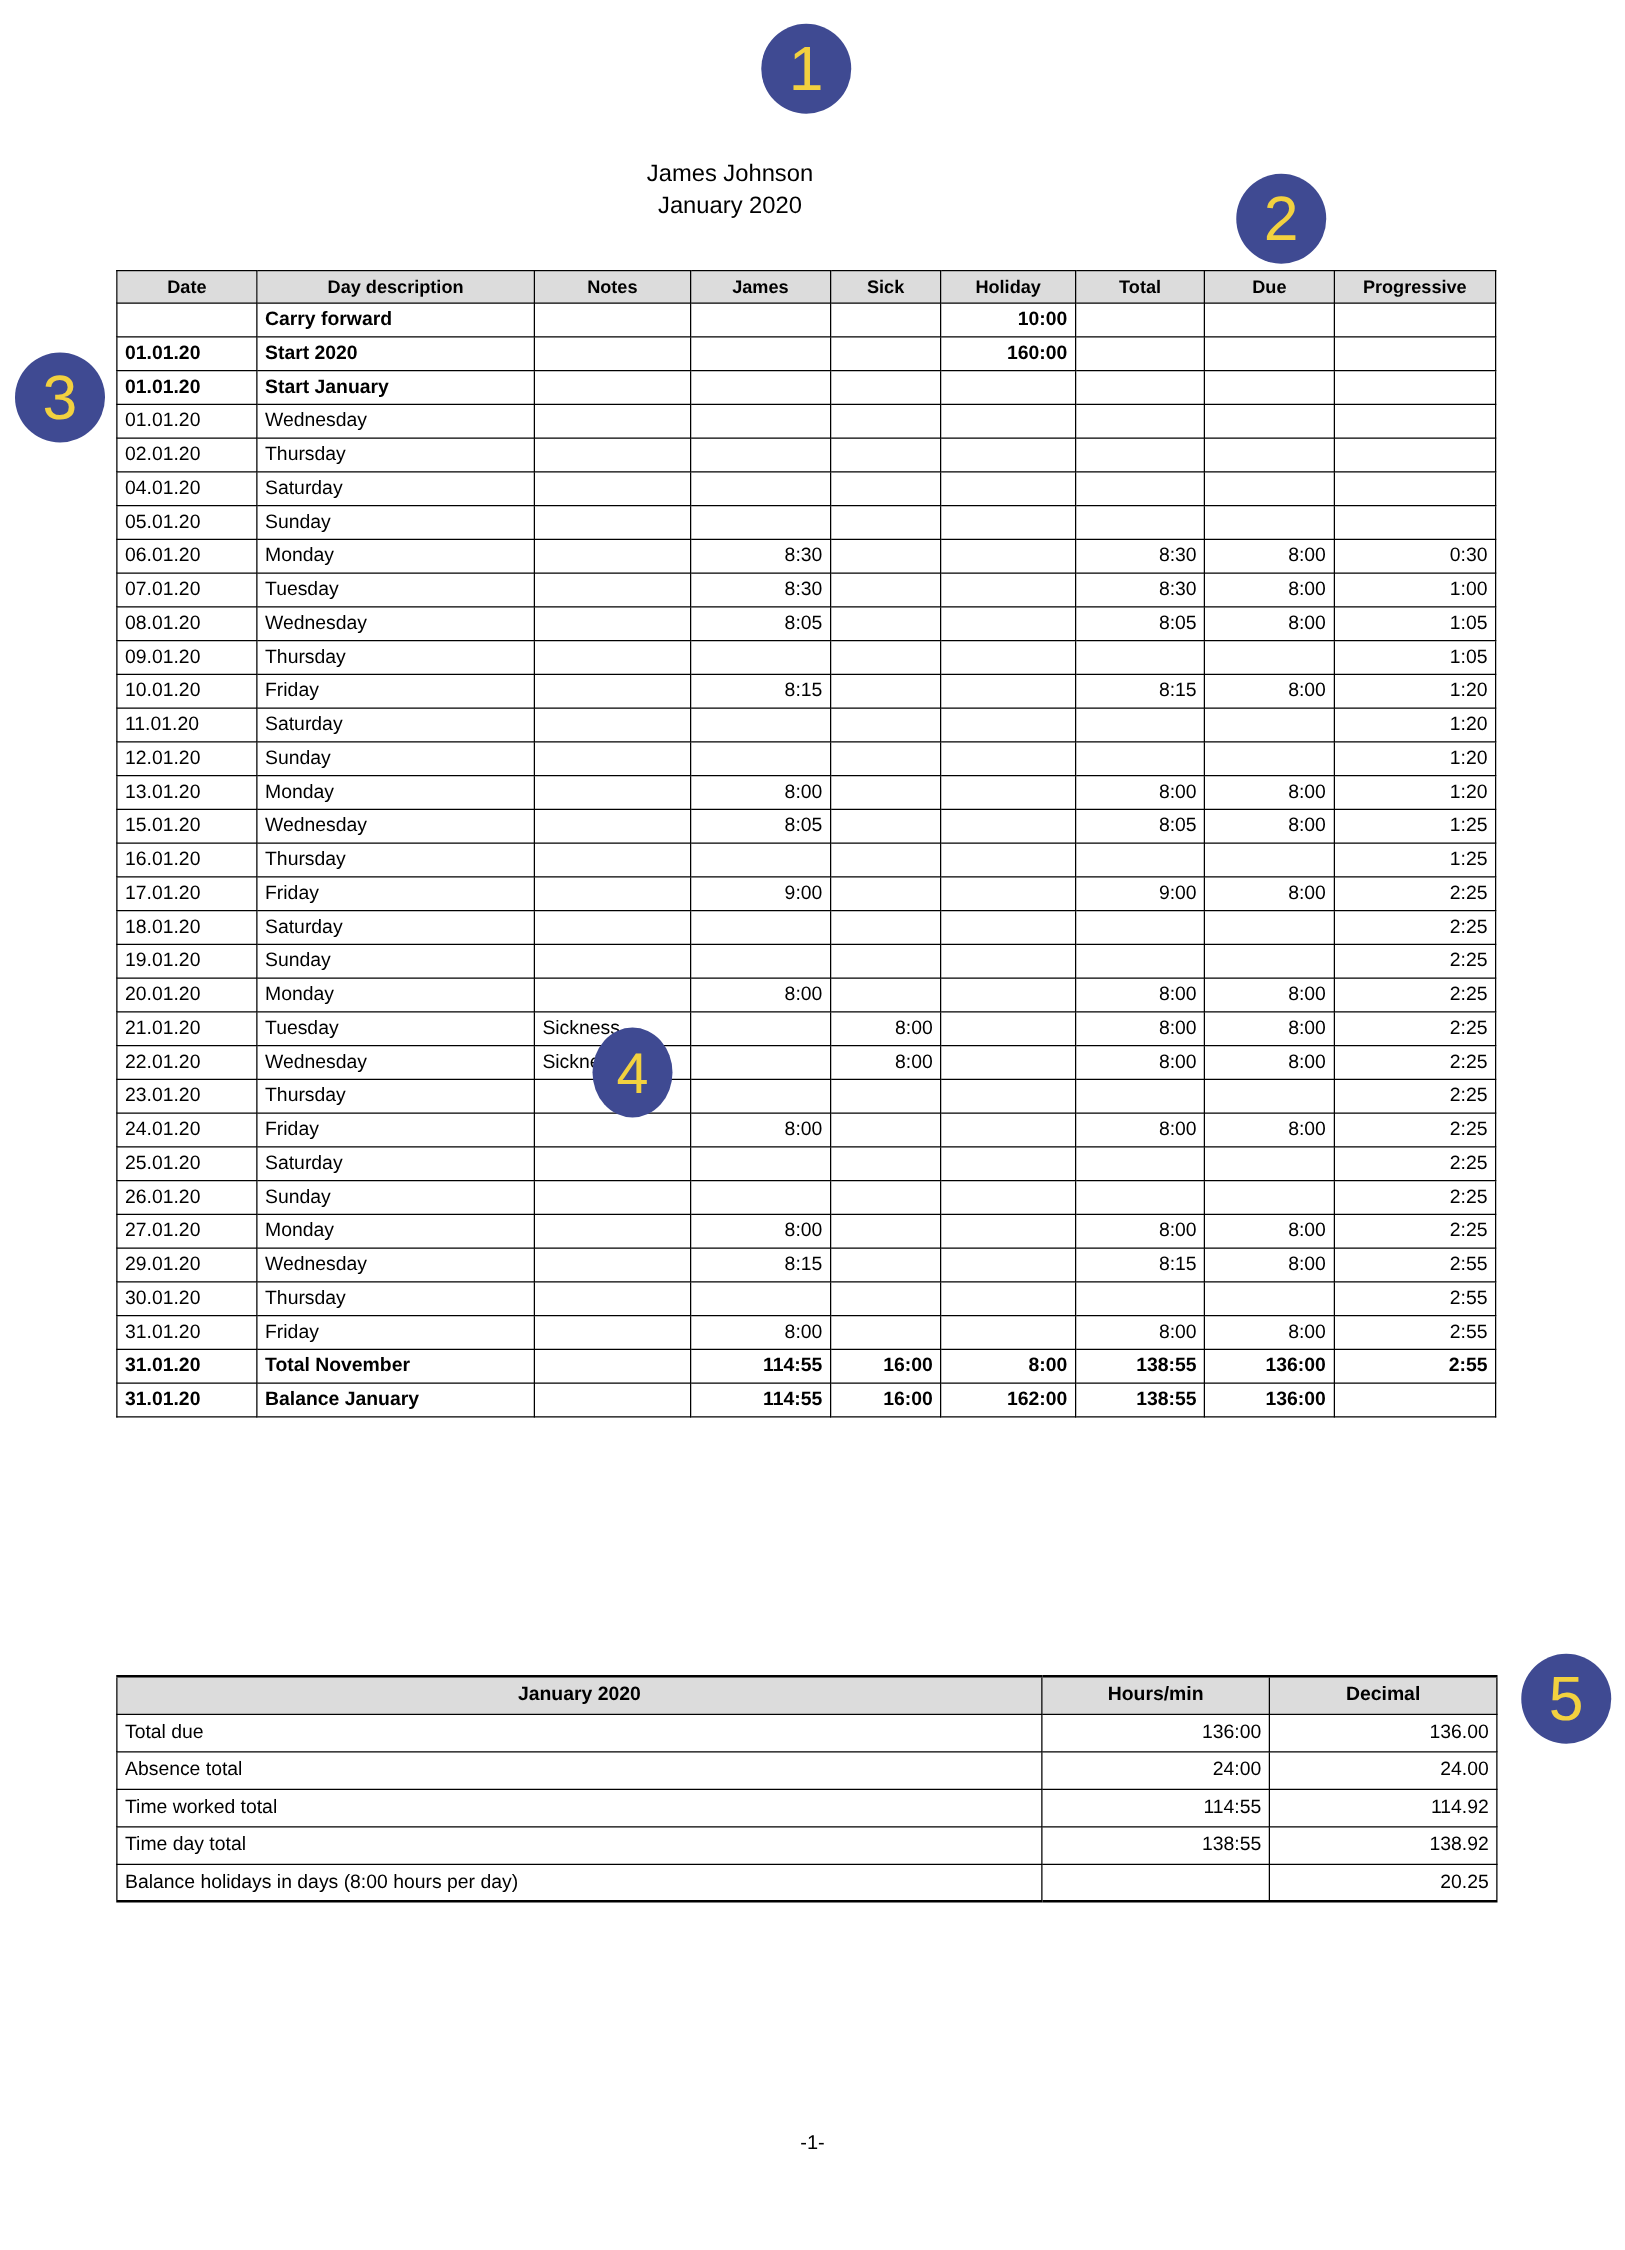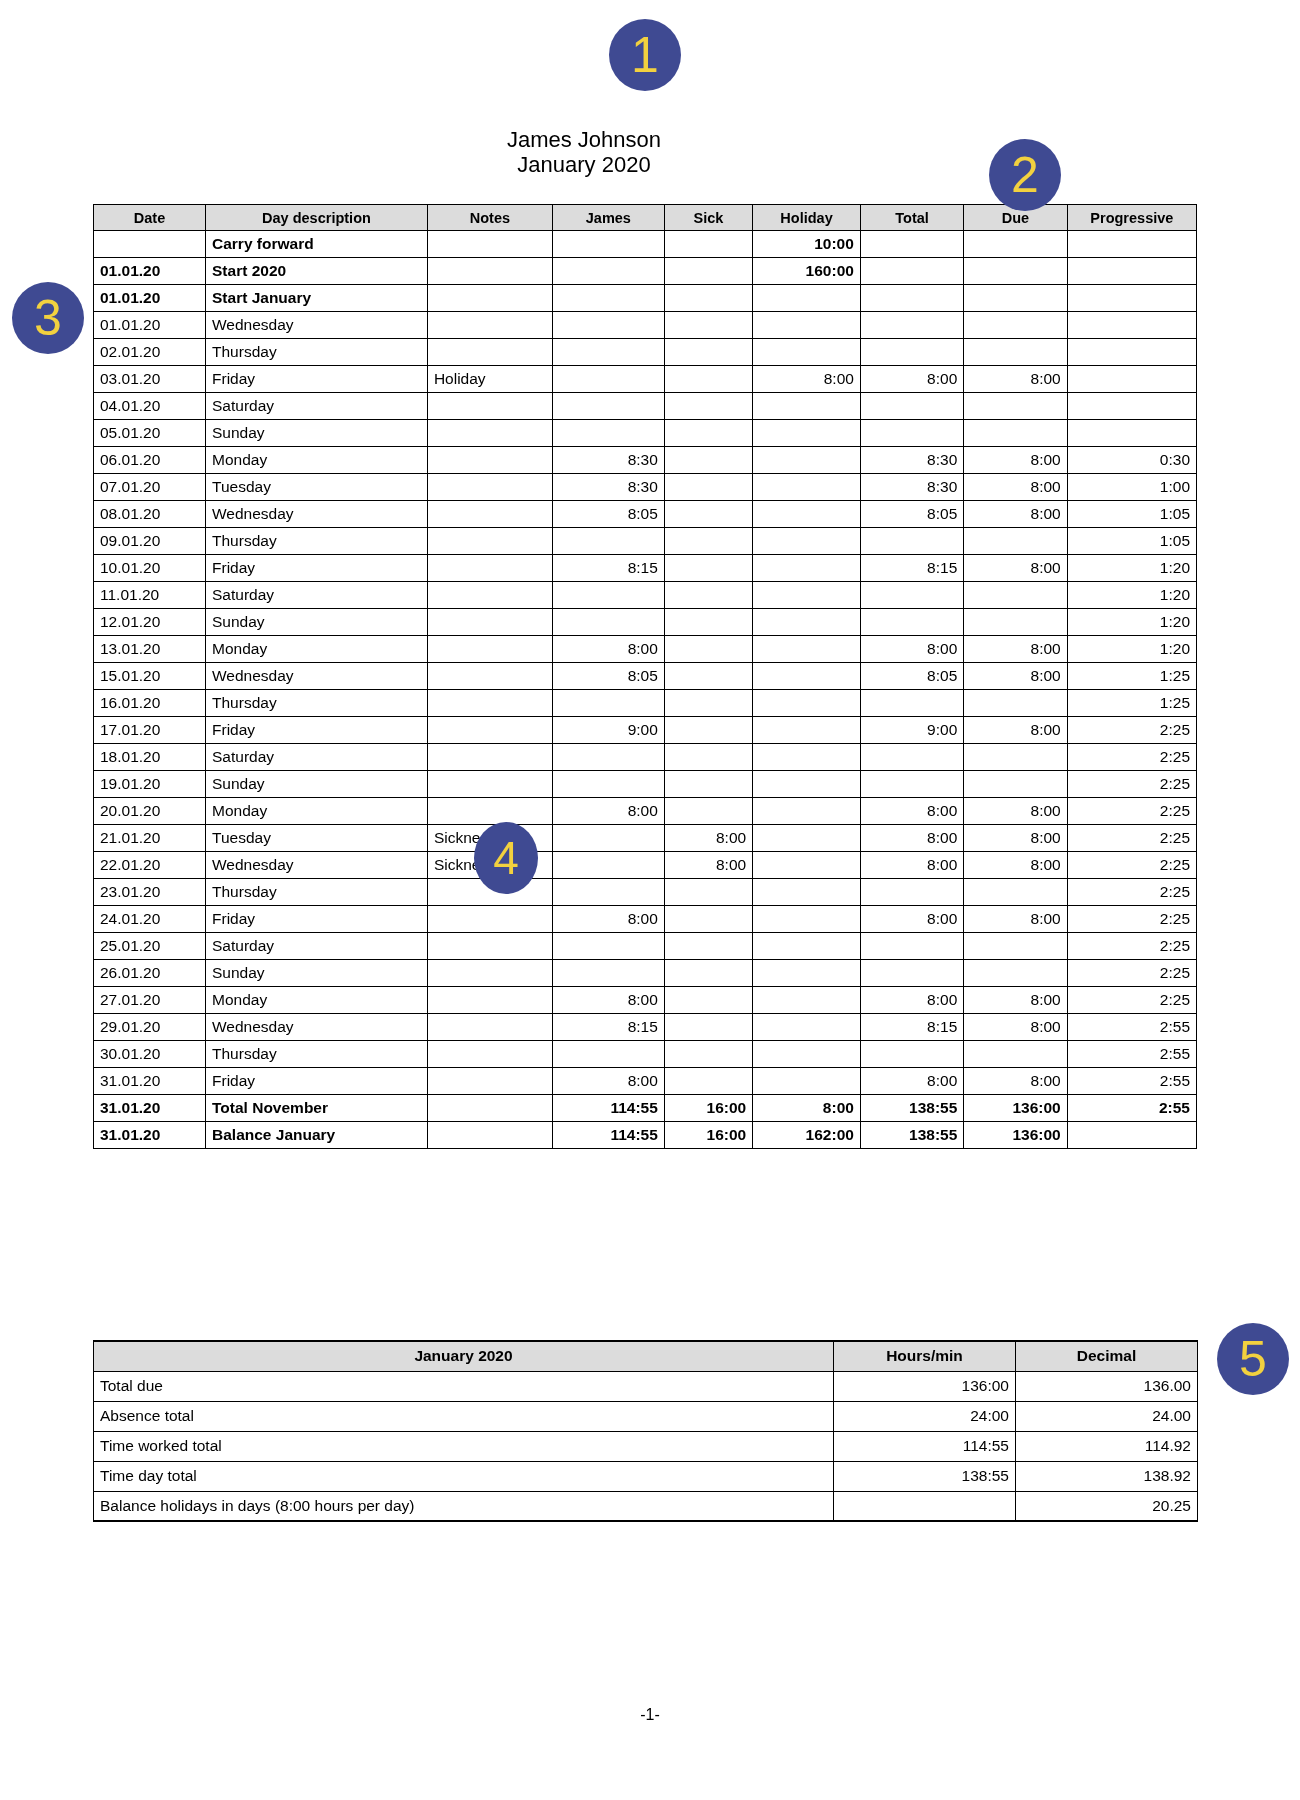--- a/index.html
+++ b/index.html
@@ -16,21 +16,21 @@
     overflow: hidden;
   }
 
   
   #doc-title {
     position: absolute;
     top: 127px;
     left: 0;
     width: 1168px;
     text-align: center;
-    font-size: 22px;
+    font-size: 19px;
     line-height: 25px;
     white-space: pre-line;
   }
 
   
   .badge {
     position: absolute;
     width: 72px;
     height: 72px;
     border-radius: 50%;
@@ -46,21 +46,21 @@
   #badge-1 { left: 609px; top: 19px; }
   #badge-2 { left: 989px; top: 139px; }
   #badge-3 { left:  12px; top: 282px; }
   #badge-4 { left: 474px; top: 822px; width: 64px; height: 72px; border-radius: 50%; font-size: 46px; line-height:72px;}
   #badge-5 { left: 1217px; top: 1323px; }
 
   
   #timesheet-wrap {
     position: absolute;
     left: 93px;
-    top: 204px;
+    top: 216px;
     width: 1104px;
   }
   table.sheet {
     border-collapse: collapse;
     width: 100%;
     table-layout: fixed;
     font-size: 15.5px;
   }
   table.sheet td, table.sheet th {
     border: 1px solid #000000;
@@ -220,31 +220,20 @@
           <td class="c-day">Thursday</td>
           <td class="c-notes"></td>
           <td class="c-worked"></td>
           <td class="c-sick"></td>
           <td class="c-holiday"></td>
           <td class="c-total"></td>
           <td class="c-due"></td>
           <td class="c-prog"></td>
         </tr>
         <tr>
-          <td class="c-date">03.01.20</td>
-          <td class="c-day">Friday</td>
-          <td class="c-notes">Holiday</td>
-          <td class="c-worked"></td>
-          <td class="c-sick"></td>
-          <td class="c-holiday">8:00</td>
-          <td class="c-total">8:00</td>
-          <td class="c-due">8:00</td>
-          <td class="c-prog"></td>
-        </tr>
-        <tr>
           <td class="c-date">04.01.20</td>
           <td class="c-day">Saturday</td>
           <td class="c-notes"></td>
           <td class="c-worked"></td>
           <td class="c-sick"></td>
           <td class="c-holiday"></td>
           <td class="c-total"></td>
           <td class="c-due"></td>
           <td class="c-prog"></td>
         </tr>

